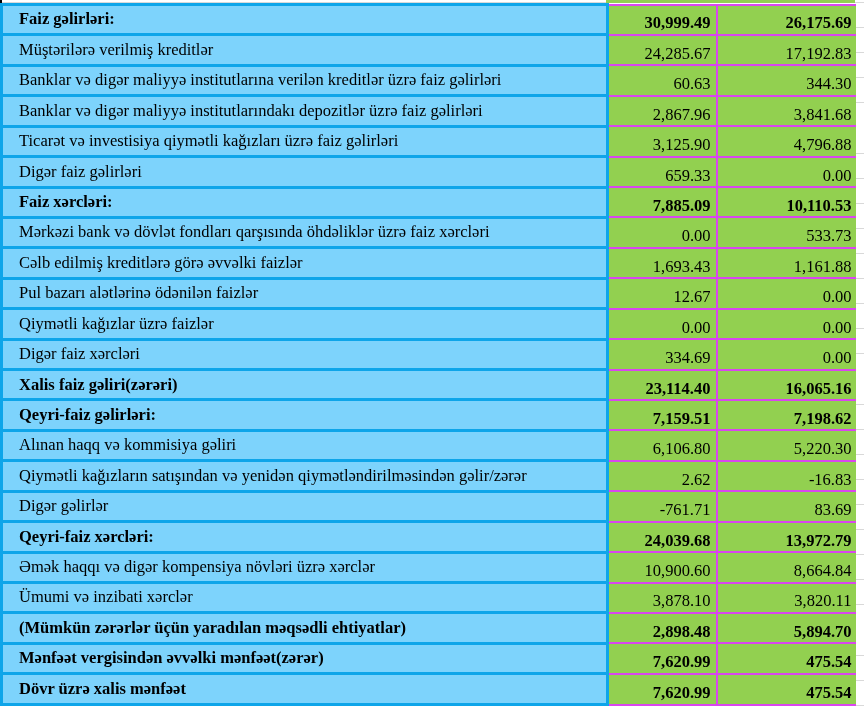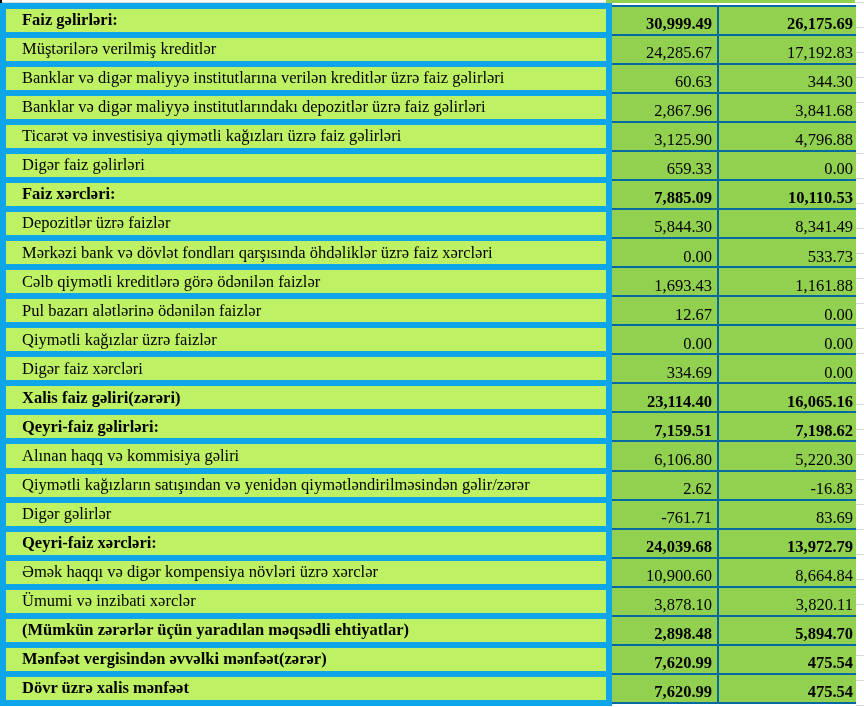--- a/index.html
+++ b/index.html
@@ -47,27 +47,27 @@
     height: 703px;
     border: 2px solid #000000;
   }
   td {
     overflow: hidden;
     white-space: nowrap;
     vertical-align: middle;
     line-height: 1;
   }
   td.label {
-    border: 6px solid #0ea5e9;
-    background: #bef264;
+    border: 3px solid #0ea5e9;
+    background: #7dd3fc;
     text-align: left;
     padding: 0 2px 0 16px;
   }
   td.num {
-    border: 2px solid #0369a1;
+    border: 2px solid #d946ef;
     background: #92D050;
     text-align: right;
     padding: 8px 5px 0 2px;
   }
   tr.bold td { font-weight: bold; }
   
   .right-gutter {
     position: absolute;
     top: 3px; left: 856px;
     width: 8px; height: 704px;
@@ -124,31 +124,26 @@
         <td class="label">Digər faiz gəlirləri</td>
         <td class="num">659.33</td>
         <td class="num">0.00</td>
       </tr>
       <tr class="bold">
         <td class="label">Faiz xərcləri:</td>
         <td class="num">7,885.09</td>
         <td class="num">10,110.53</td>
       </tr>
       <tr>
-        <td class="label">Depozitlər üzrə faizlər</td>
-        <td class="num">5,844.30</td>
-        <td class="num">8,341.49</td>
-      </tr>
-      <tr>
         <td class="label">Mərkəzi bank və dövlət fondları qarşısında öhdəliklər üzrə faiz xərcləri</td>
         <td class="num">0.00</td>
         <td class="num">533.73</td>
       </tr>
       <tr>
-        <td class="label">Cəlb qiymətli kreditlərə görə ödənilən faizlər</td>
+        <td class="label">Cəlb edilmiş kreditlərə görə əvvəlki faizlər</td>
         <td class="num">1,693.43</td>
         <td class="num">1,161.88</td>
       </tr>
       <tr>
         <td class="label">Pul bazarı alətlərinə ödənilən faizlər</td>
         <td class="num">12.67</td>
         <td class="num">0.00</td>
       </tr>
       <tr>
         <td class="label">Qiymətli kağızlar üzrə faizlər</td>

